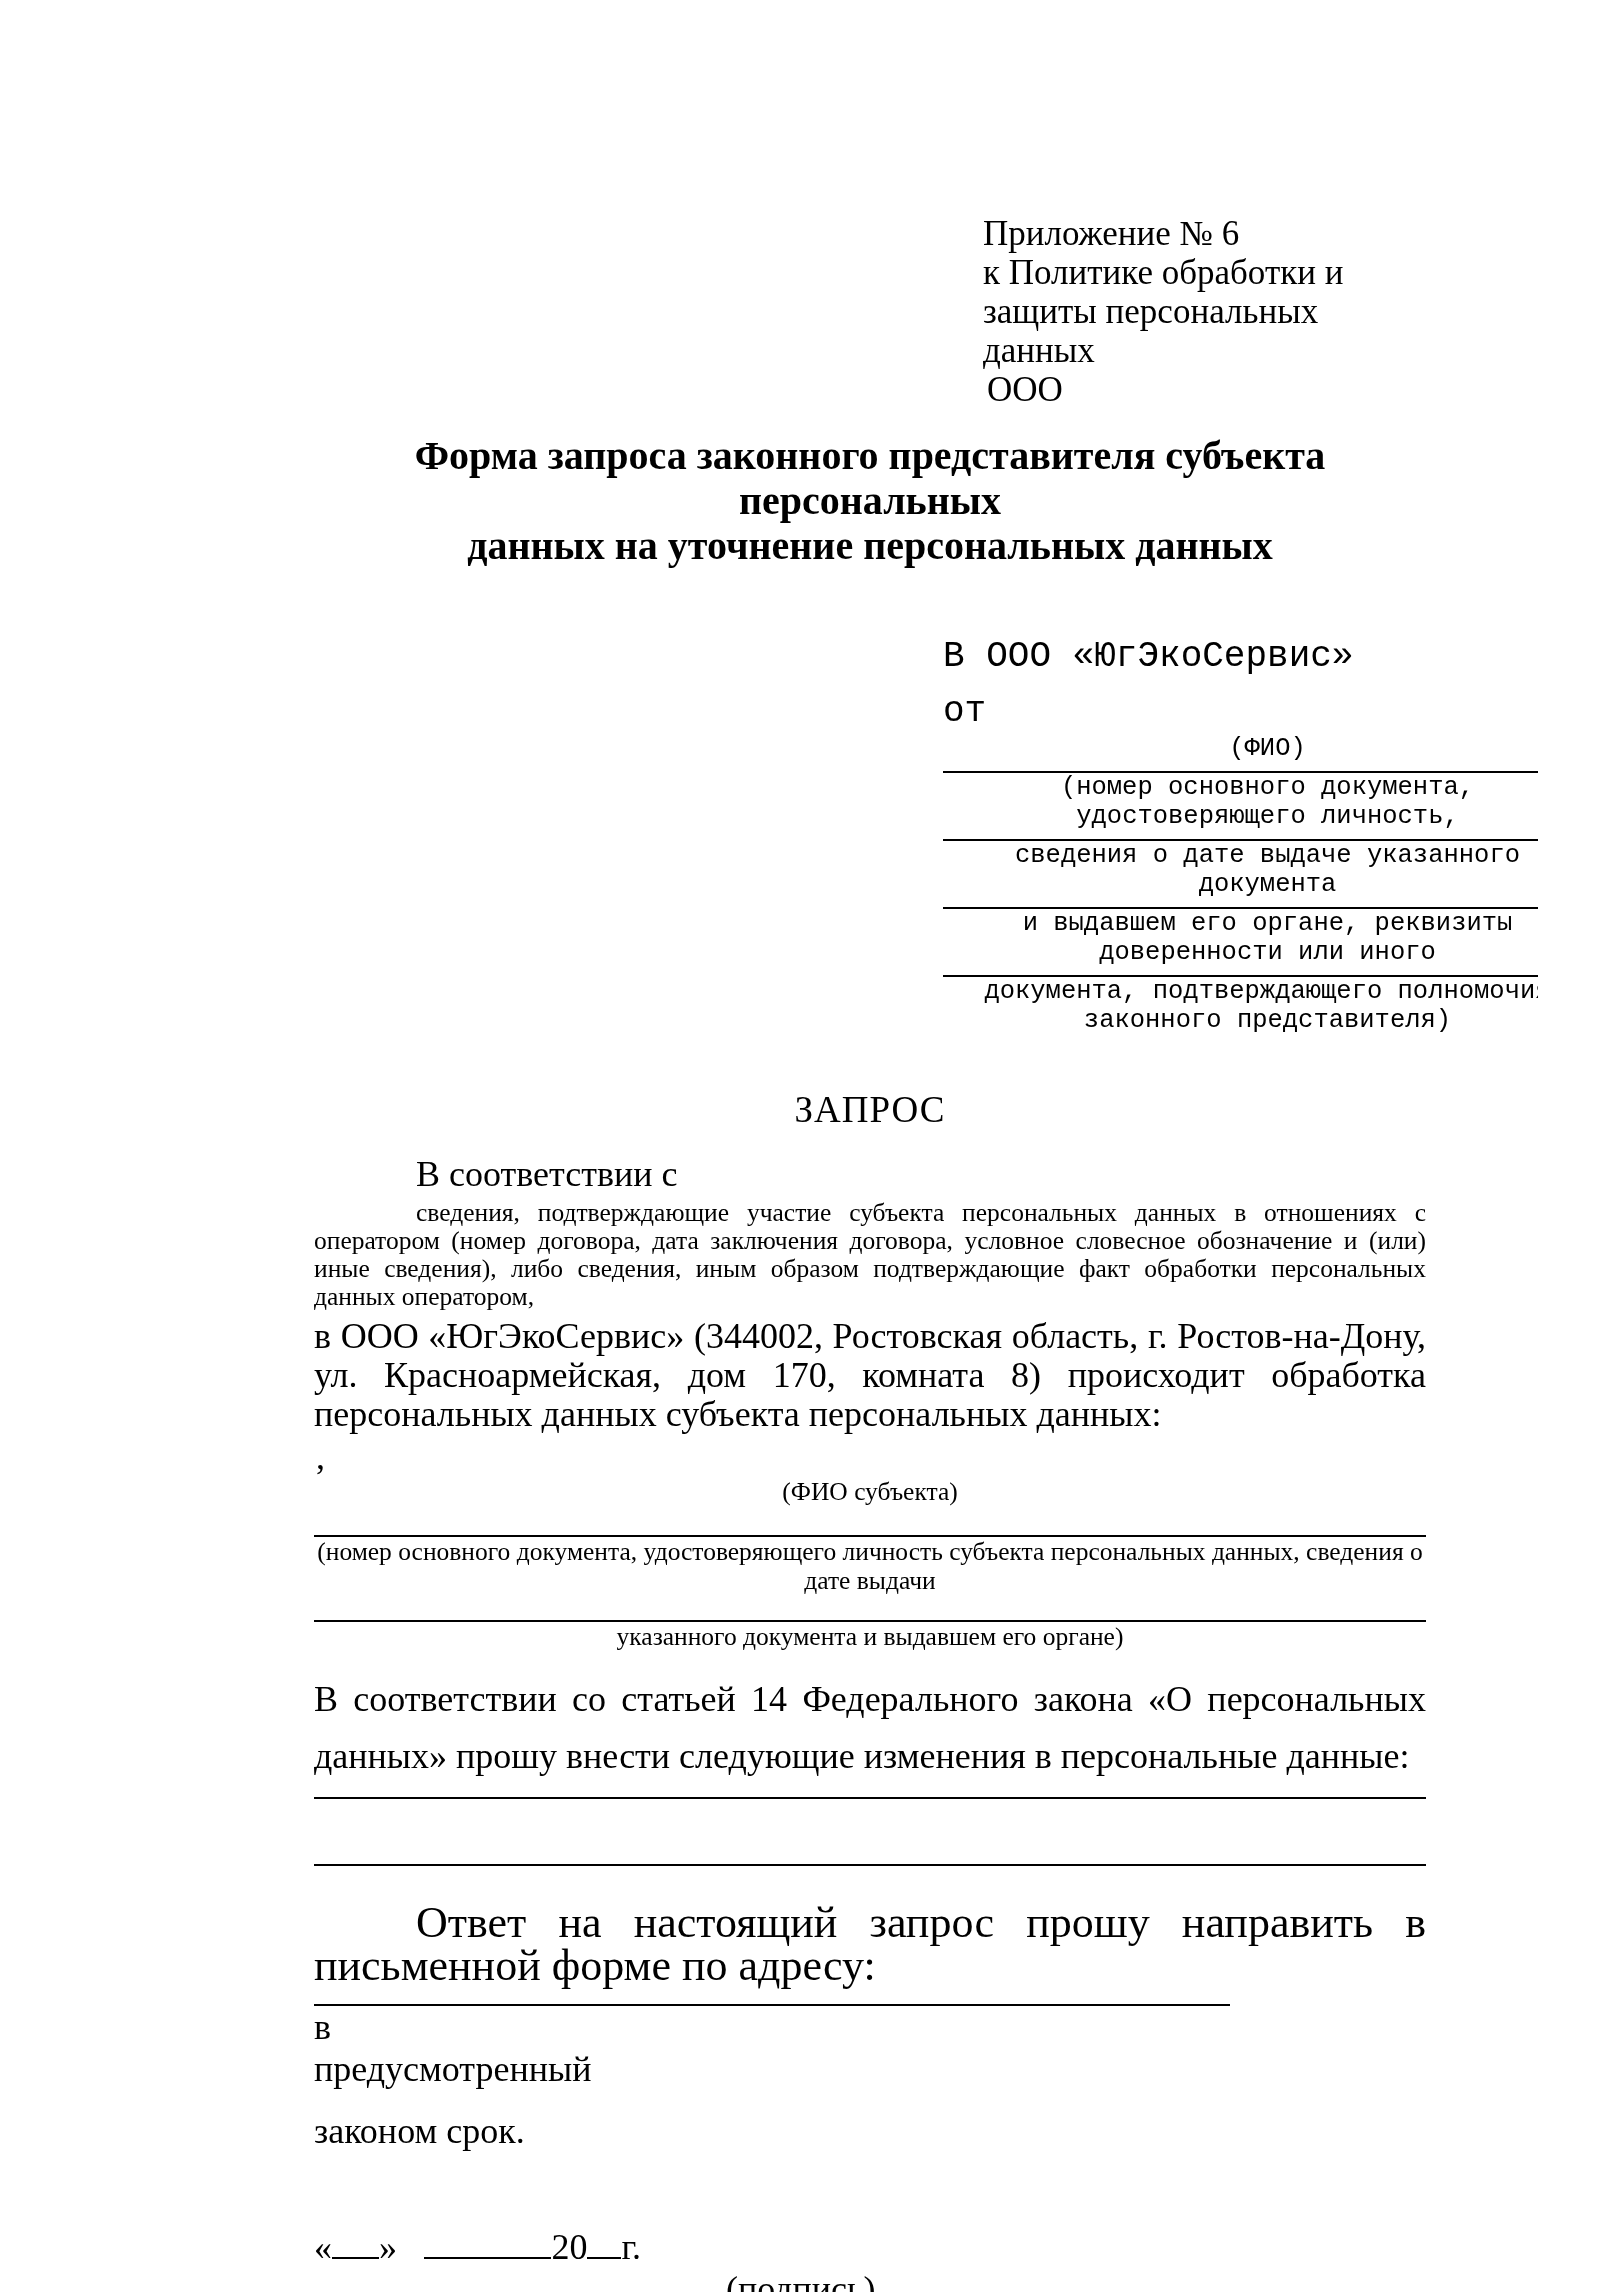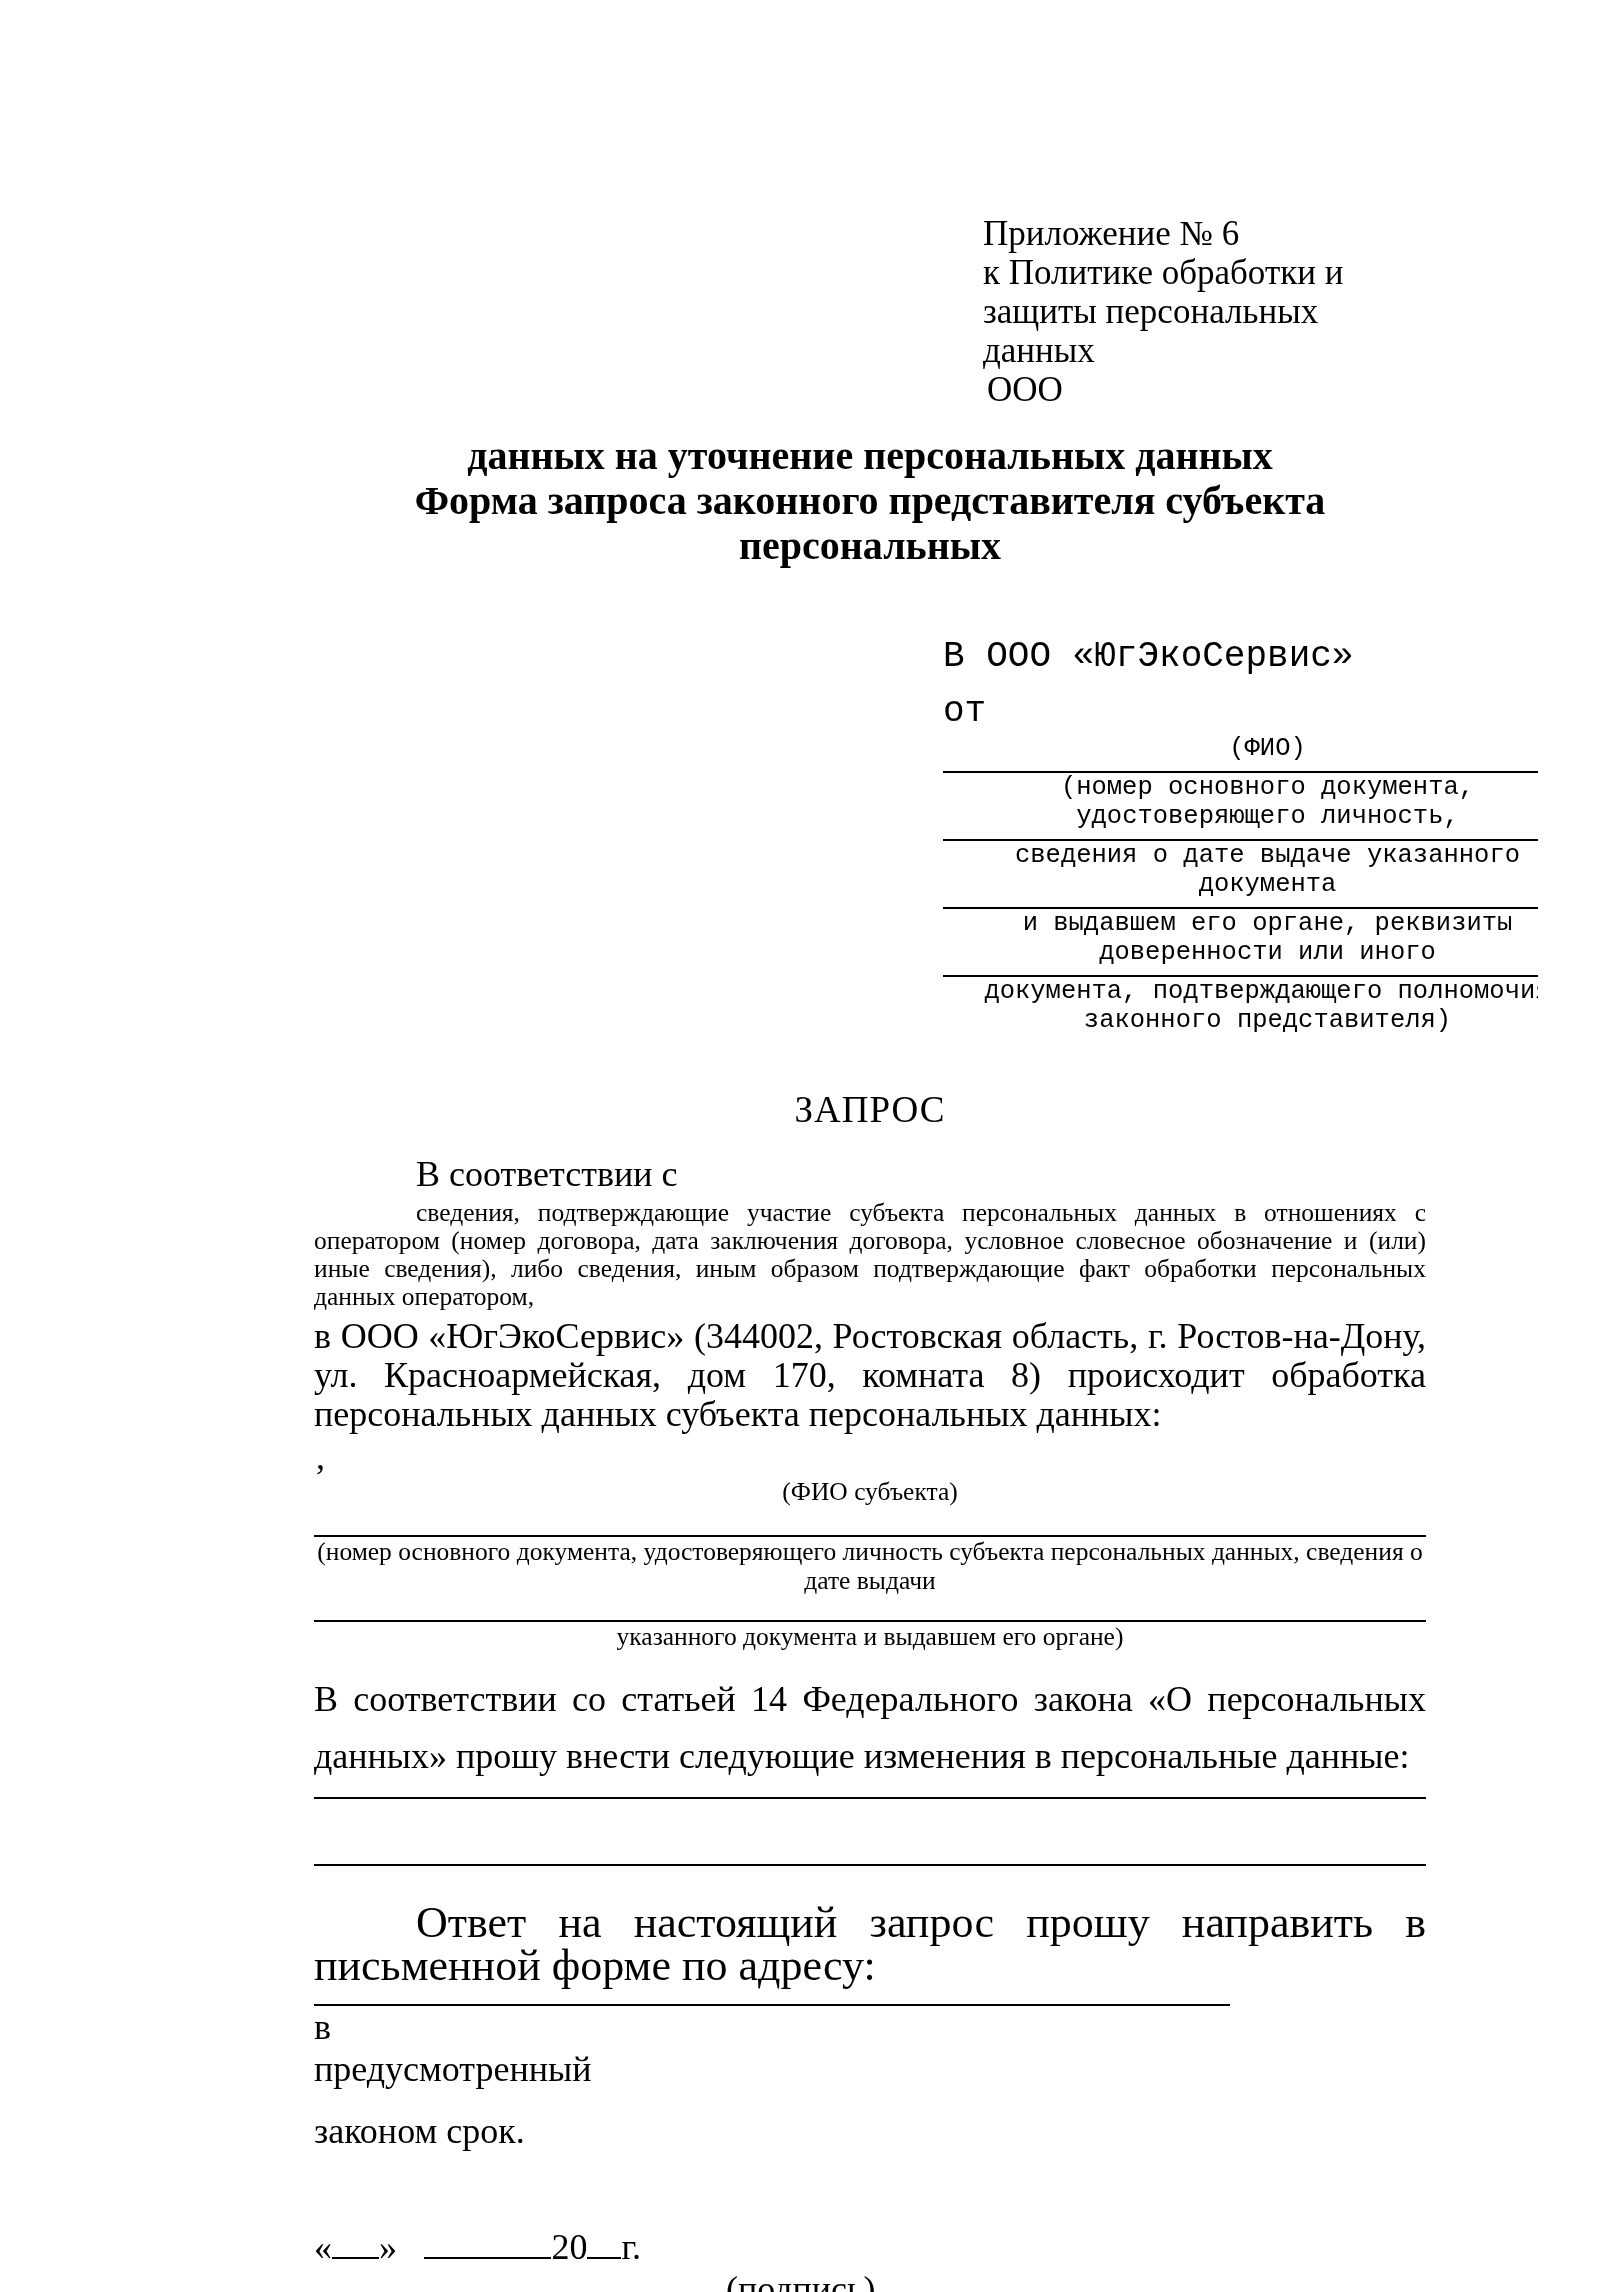--- a/index.html
+++ b/index.html
@@ -157,22 +157,22 @@
     <div>Приложение № 6</div>
     <div>к Политике обработки и</div>
     <div>защиты персональных данных</div>
     <div class="company-row">
       <span>ООО</span>
       <span class="company-blank"></span>
     </div>
   </div>
 
   <div class="form-title">
+    <div>Форма запроса законного представителя субъекта персональных</div>
     <div>данных на уточнение персональных данных</div>
-    <div>Форма запроса законного представителя субъекта персональных</div>
   </div>
 
   <div class="addressee">
     <div class="org">В ООО «ЮгЭкоСервис»</div>
 
     <div class="row from-row">
       <span class="from-label">от</span>
       <span class="blank-grow"></span>
     </div>
     <div class="t-small caption-center">(ФИО)</div>

